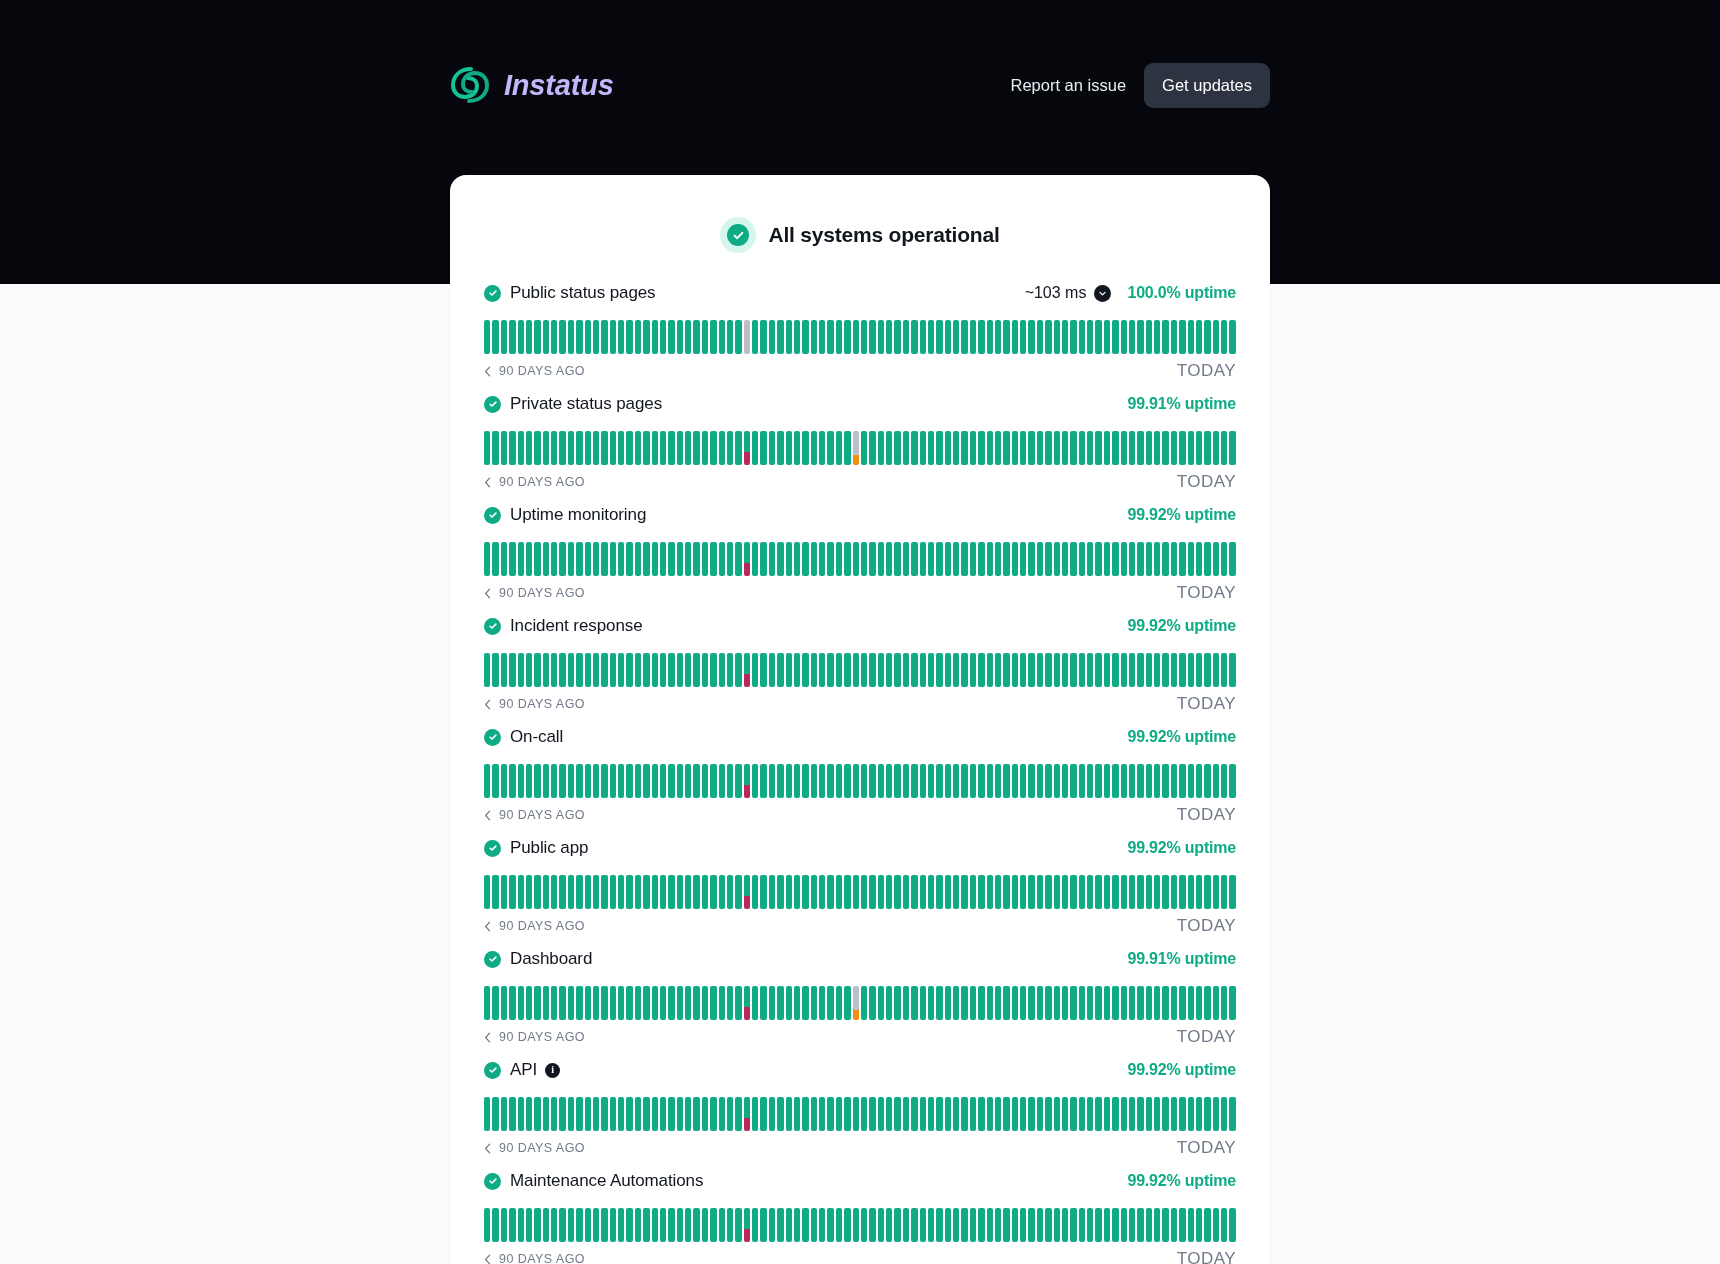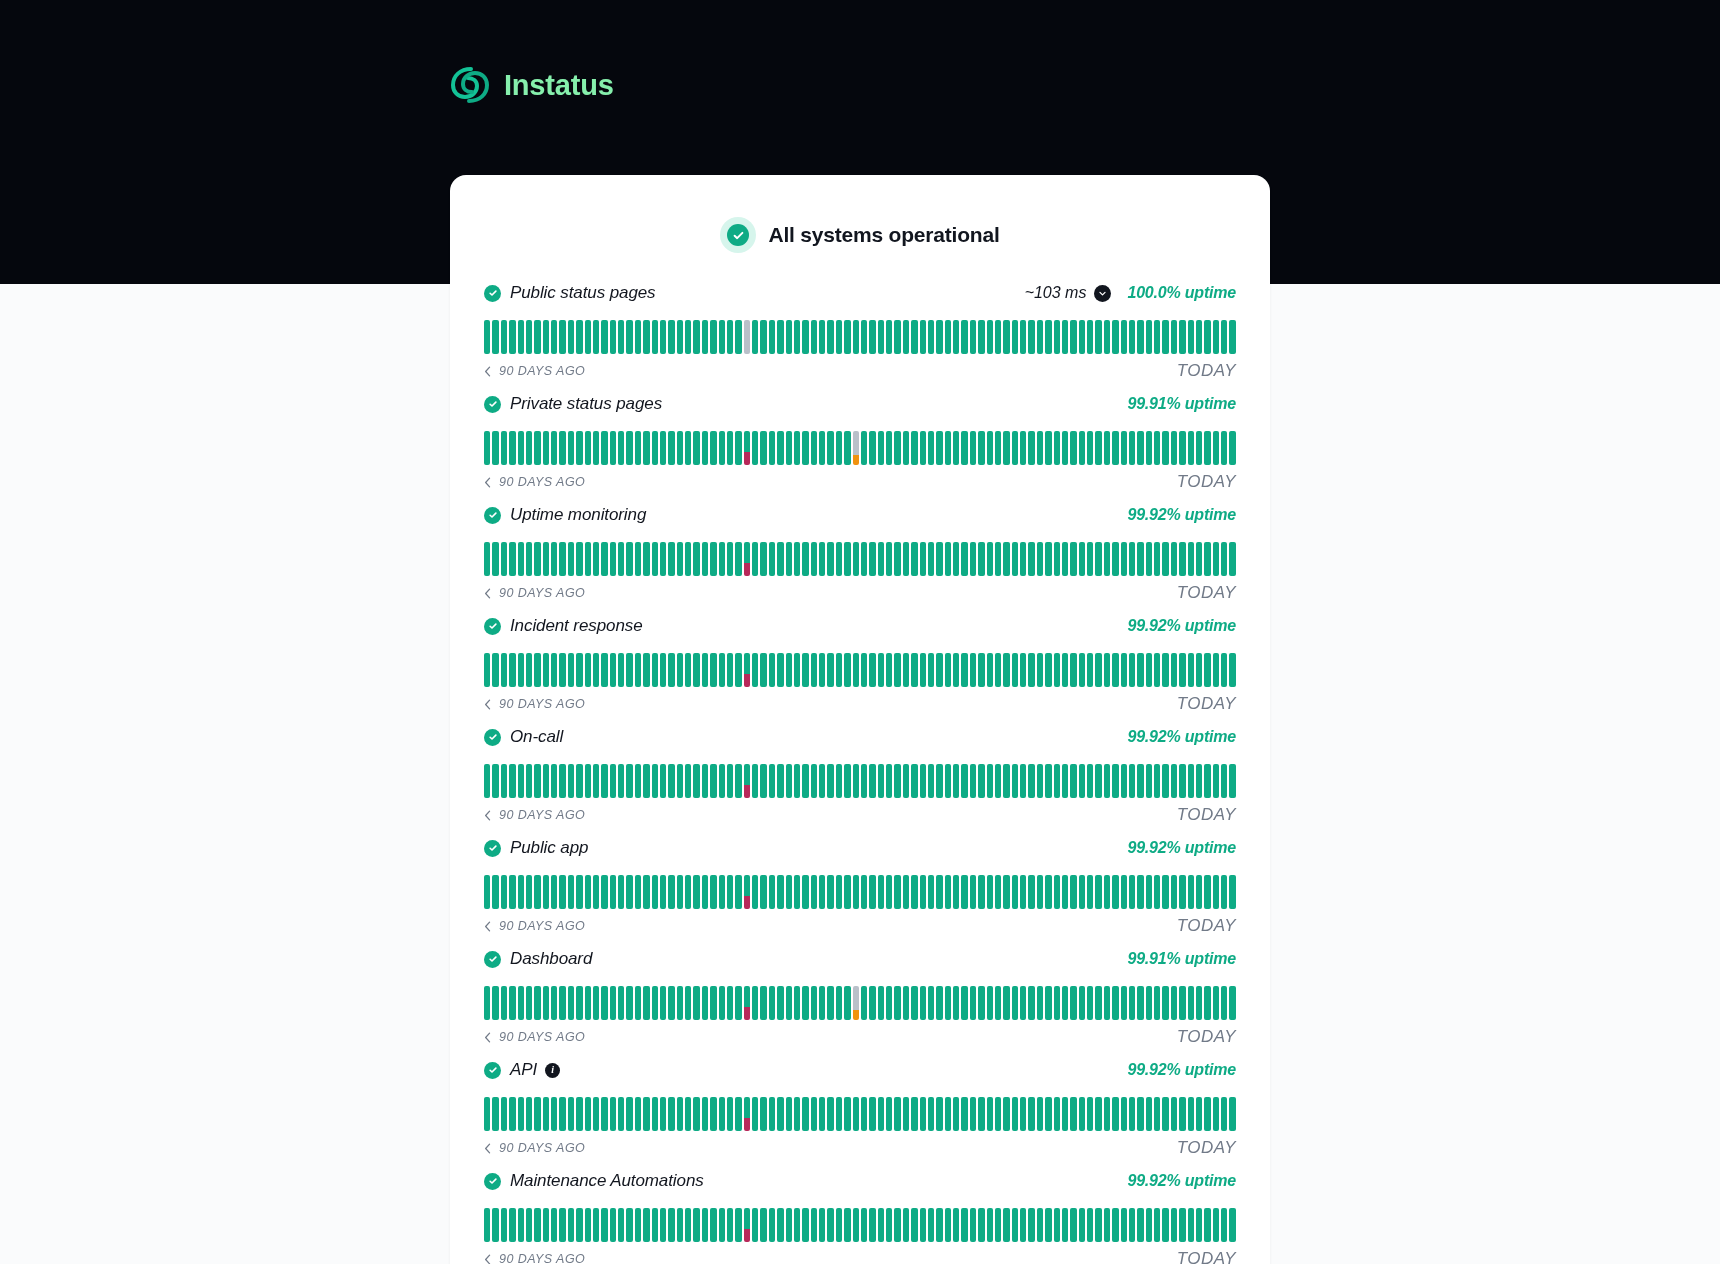--- a/index.html
+++ b/index.html
@@ -35,24 +35,25 @@
     align-items: center;
     justify-content: space-between;
   }
   .brand {
     display: flex;
     align-items: center;
     gap: 14px;
   }
   .brand-logo { width: 40px; height: 38px; display: block; }
   .brand-name {
-    color: #86efac;
+    color: #c4b5fd;
     font-size: 29px;
     font-weight: 700;
     letter-spacing: -0.2px;
+    font-style: italic;
   }
   .header-actions {
     display: flex;
     align-items: center;
     gap: 18px;
   }
   .report-link {
     color: #e9edf3;
     font-size: 16.5px;
     font-weight: 500;
@@ -113,21 +114,20 @@
   .overall-badge .tick svg { width: 13px; height: 13px; display:block; }
   .overall-text {
     font-size: 21px;
     font-weight: 700;
     color: #12161f;
     letter-spacing: -0.2px;
   }
   
   .service {
     padding-top: 2px;
-    font-style: italic;
   }
   .service-head {
     display: flex;
     align-items: center;
     height: 32px;
     margin-bottom: 11px;
   }
   .svc-check {
     width: 17px; height: 17px;
     border-radius: 50%;
@@ -243,20 +243,24 @@
       <div class="brand">
         <span class="brand-logo">
           <svg viewBox="0 0 40 38" xmlns="http://www.w3.org/2000/svg">
             <path d="M21 3 C10 3 3 10 3 19 C3 26 8 31 15 31 C22 31 27 26 27 20 C27 15 23 12 18 12" fill="none" stroke="#13c296" stroke-width="4" stroke-linecap="round"></path>
             <path d="M19 35 C30 35 37 28 37 19 C37 12 32 7 25 7 C18 7 13 12 13 18 C13 23 17 26 22 26" fill="none" stroke="#0eab85" stroke-width="4" stroke-linecap="round"></path>
           </svg>
         </span>
         <span class="brand-name">Instatus</span>
       </div>
 
+      <div class="header-actions">
+        <a class="report-link" href="#">Report an issue</a>
+        <button class="get-updates-btn">Get updates</button>
+      </div>
 
     </div>
   </div>
 
   <div class="card">
 
     <div class="overall-status">
       <span class="overall-badge">
         <span class="tick">
           <svg viewBox="0 0 16 16" xmlns="http://www.w3.org/2000/svg">

